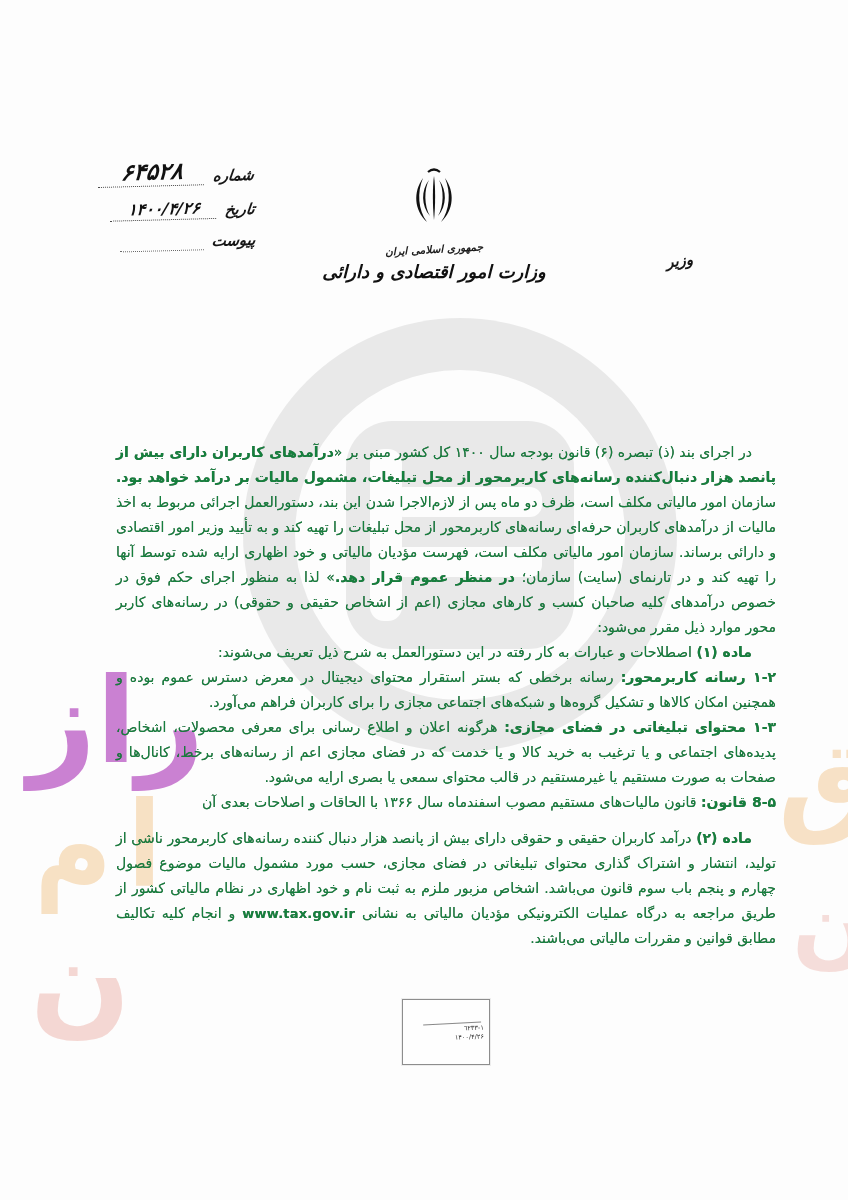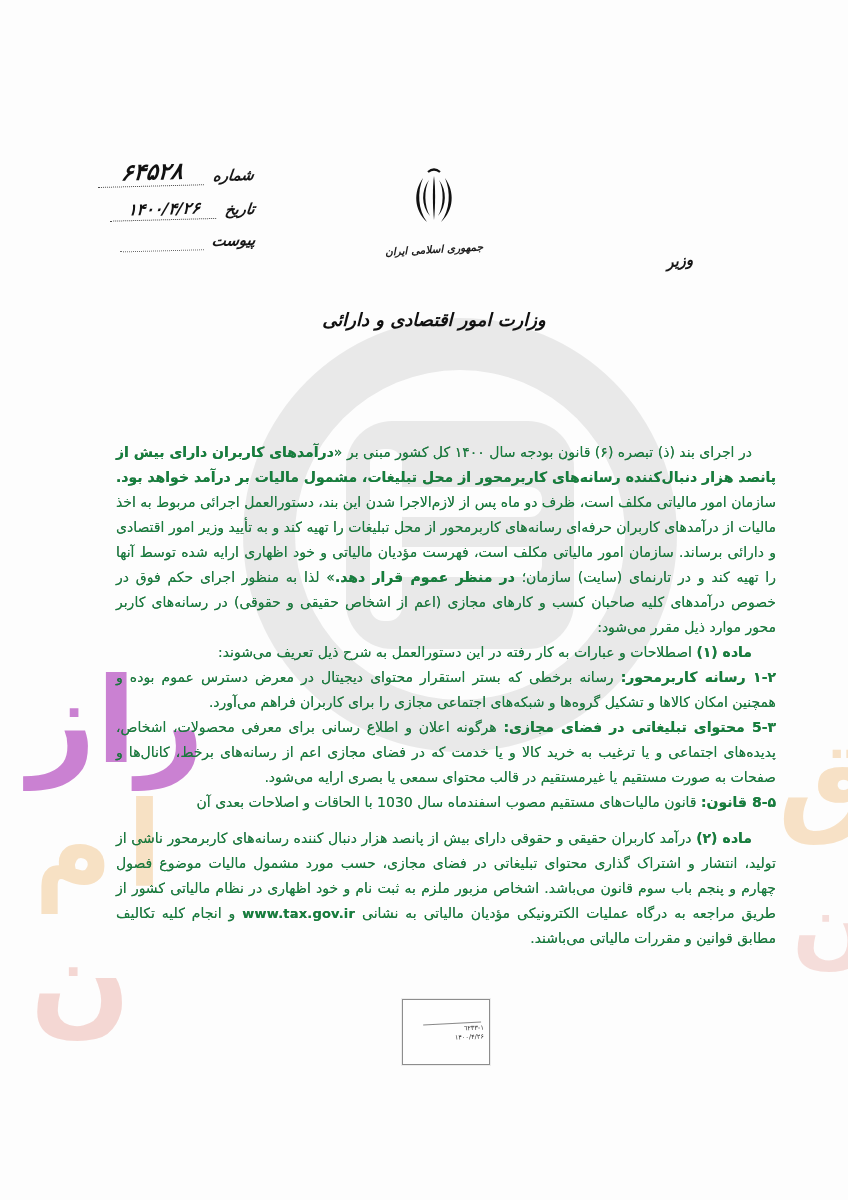--- a/index.html
+++ b/index.html
@@ -24,21 +24,21 @@
   .hw-label{font-style:italic;font-size:15px;font-weight:bold;color:#161616;white-space:nowrap;transform:skewX(-8deg);}
   .hw-value{border-bottom:1.6px dotted #4a4a4a;min-width:102px;text-align:center;
     font-style:italic;font-weight:bold;color:#111;transform:skewX(-6deg);padding:0 2px 1px 2px;}
   .hw-value.num{font-size:23px;letter-spacing:2px;}
   .hw-value.date{font-size:16px;letter-spacing:1px;}
   .hw-value.empty{font-size:12px;min-width:80px;border-bottom:1.6px dotted #6a6a6a;}
   .emblem{position:absolute;left:401px;top:166px;width:66px;text-align:center;z-index:1;}
   .republic{position:absolute;left:324px;top:243px;width:220px;text-align:center;
     font-size:10.5px;font-style:italic;font-weight:bold;color:#1d1d1d;transform:rotate(-3deg);z-index:1;}
   .ministry{position:absolute;left:264px;top:261px;width:340px;text-align:center;
-    font-size:18px;font-weight:bold;font-style:italic;color:#101010;z-index:1;margin-top:48px;}
+    font-size:18px;font-weight:bold;font-style:italic;color:#101010;z-index:1;}
   .minister{position:absolute;left:666px;top:252px;font-size:15px;font-style:italic;font-weight:bold;
     color:#161616;transform:rotate(-7deg);z-index:1;}
   
   .doc-title{position:absolute;left:0;right:0;top:356px;text-align:center;z-index:1;
     font-weight:bold;font-size:15.5px;line-height:31px;color:#0e0e0e;
     text-shadow:0 0 0.5px rgba(0,0,0,0.65);}
   
   .body-text{position:absolute;left:116px;width:660px;top:440px;z-index:1;
     font-size:14px;line-height:25px;text-align:justify;color:#15803d;
     text-shadow:0 0 0.45px rgba(0,0,0,0.55);}
@@ -106,22 +106,22 @@
   </div>
   <div class="republic">جمهوری اسلامی ایران</div>
   <div class="ministry">وزارت امور اقتصادی و دارائی</div>
   <div class="minister">وزیر</div>
 
 
   <div class="body-text" id="body-text">
       <p class="indent "><span>در اجرای بند (ذ) تبصره (۶) قانون بودجه سال ۱۴۰۰ کل کشور مبنی بر «</span><span class="b">درآمدهای کاربران دارای بیش از پانصد هزار دنبال‌کننده رسانه‌های کاربرمحور از محل تبلیغات، مشمول مالیات بر درآمد خواهد بود.</span><span> سازمان امور مالیاتی مکلف است، ظرف دو ماه پس از لازم‌الاجرا شدن این بند، دستورالعمل اجرائی مربوط به اخذ مالیات از درآمدهای کاربران حرفه‌ای رسانه‌های کاربرمحور از محل تبلیغات را تهیه کند و به تأیید وزیر امور اقتصادی و دارائی برساند. سازمان امور مالیاتی مکلف است، فهرست مؤدیان مالیاتی و خود اظهاری ارایه شده توسط آنها را تهیه کند و در تارنمای (سایت) سازمان؛ </span><span class="b">در منظر عموم قرار دهد.</span><span>» لذا به منظور اجرای حکم فوق در خصوص درآمدهای کلیه صاحبان کسب و کارهای مجازی (اعم از اشخاص حقیقی و حقوقی) در رسانه‌های کاربر محور موارد ذیل مقرر می‌شود:</span></p>
       <p class="indent gap-sm"><span class="b">ماده (۱)</span><span> اصطلاحات و عبارات به کار رفته در این دستورالعمل به شرح ذیل تعریف می‌شوند:</span></p>
       <p class=""><span class="b">۱-۲ رسانه کاربرمحور:</span><span> رسانه برخطی که بستر استقرار محتوای دیجیتال در معرض دسترس عموم بوده و همچنین امکان کالاها و تشکیل گروه‌ها و شبکه‌های اجتماعی مجازی را برای کاربران فراهم می‌آورد.</span></p>
-      <p class=""><span class="b">5-۳ محتوای تبلیغاتی در فضای مجازی:</span><span> هرگونه اعلان و اطلاع رسانی برای معرفی محصولات، اشخاص، پدیده‌های اجتماعی و یا ترغیب به خرید کالا و یا خدمت که در فضای مجازی اعم از رسانه‌های برخط، کانال‌ها و صفحات به صورت مستقیم یا غیرمستقیم در قالب محتوای سمعی یا بصری ارایه می‌شود.</span></p>
-      <p class=""><span class="b">8-۵ قانون:</span><span> قانون مالیات‌های مستقیم مصوب اسفندماه سال 1030 با الحاقات و اصلاحات بعدی آن</span></p>
+      <p class=""><span class="b">۱-۳ محتوای تبلیغاتی در فضای مجازی:</span><span> هرگونه اعلان و اطلاع رسانی برای معرفی محصولات، اشخاص، پدیده‌های اجتماعی و یا ترغیب به خرید کالا و یا خدمت که در فضای مجازی اعم از رسانه‌های برخط، کانال‌ها و صفحات به صورت مستقیم یا غیرمستقیم در قالب محتوای سمعی یا بصری ارایه می‌شود.</span></p>
+      <p class=""><span class="b">8-۵ قانون:</span><span> قانون مالیات‌های مستقیم مصوب اسفندماه سال ۱۳۶۶ با الحاقات و اصلاحات بعدی آن</span></p>
       <p class="indent gap-md"><span class="b">ماده (۲)</span><span> درآمد کاربران حقیقی و حقوقی دارای بیش از پانصد هزار دنبال کننده رسانه‌های کاربرمحور ناشی از تولید، انتشار و اشتراک گذاری محتوای تبلیغاتی در فضای مجازی، حسب مورد مشمول مالیات موضوع فصول چهارم و پنجم باب سوم قانون می‌باشد. اشخاص مزبور ملزم به ثبت نام و خود اظهاری در نظام مالیاتی کشور از طریق مراجعه به درگاه عملیات الکترونیکی مؤدیان مالیاتی به نشانی </span><span dir="ltr" class="latin">www.tax.gov.ir</span><span> و انجام کلیه تکالیف مطابق قوانین و مقررات مالیاتی می‌باشند.</span></p>
     </div>
 
   <div class="stamp">
     <div class="scribble"></div>
     <div class="s-line s1">١-٦٢٣٣</div>
     <div class="s-line s2">۱۴۰۰/۴/۲۶</div>
   </div>
 
 </div>

